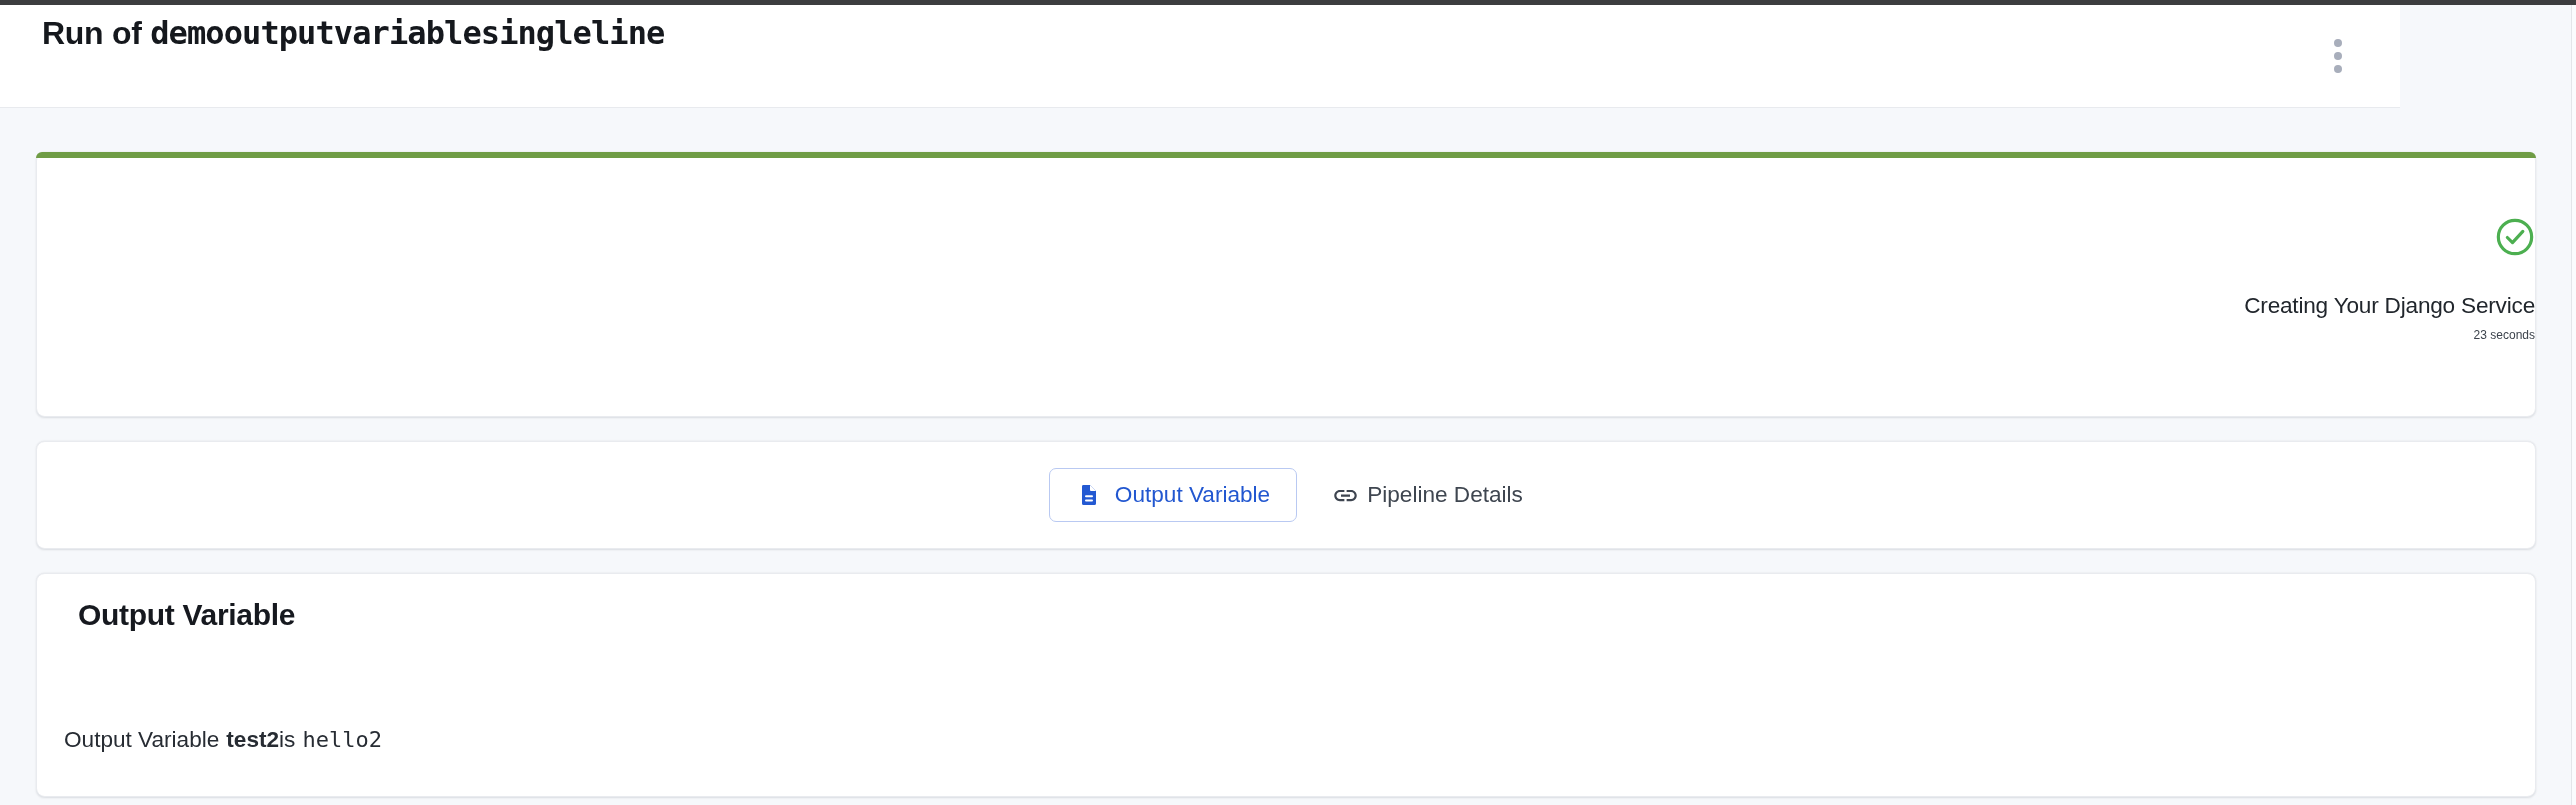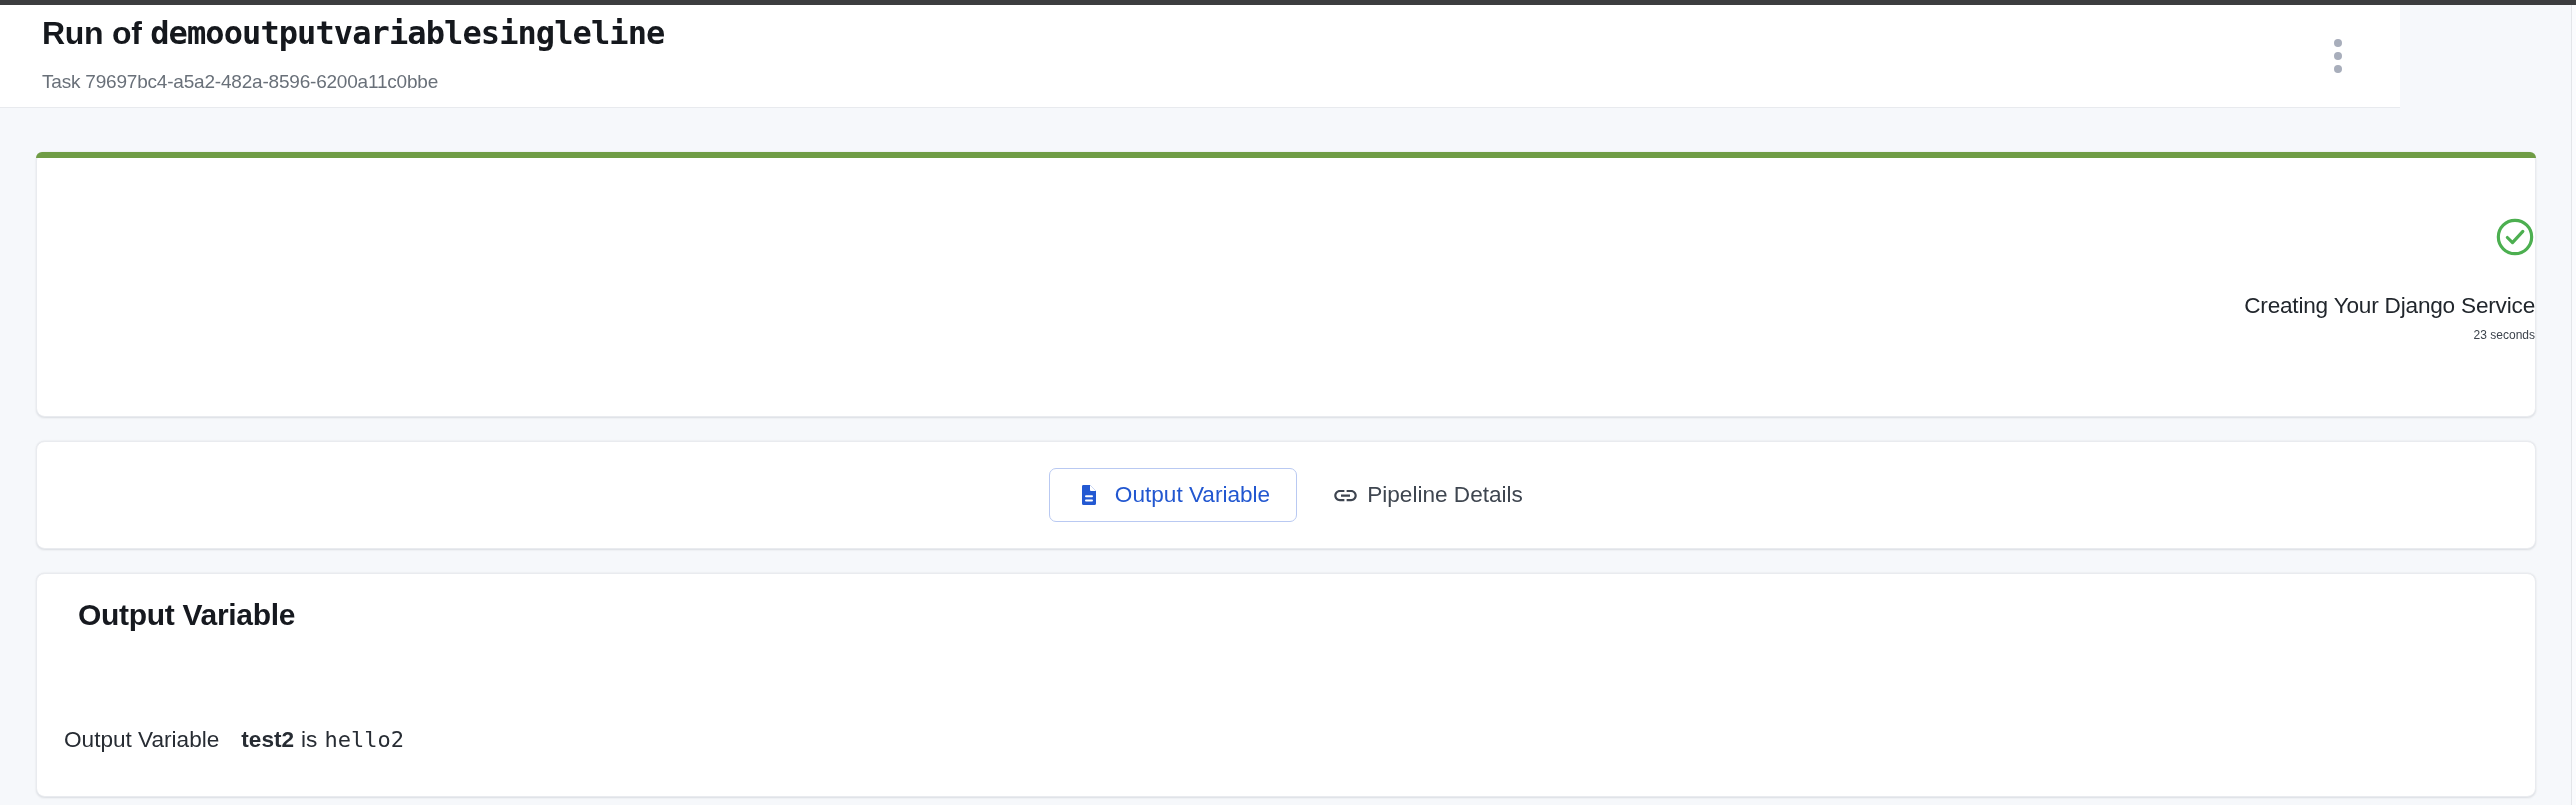--- a/index.html
+++ b/index.html
@@ -85,35 +85,34 @@
   
   .card-output { top:573px; height:224px; }
   .output-heading {
     position:absolute; left:41px; top:24px;
     font-size:30px; font-weight:bold; color:#16191f; letter-spacing:-0.3px;
   }
   .output-statement {
     position:absolute; left:27px; top:153px;
     font-size:22.6px; color:#272c33; white-space:nowrap;
   }
-  .output-statement .var-name { font-weight:bold; margin-left:22px; }
-  .output-statement .connector { margin-left:7px; }
+  .output-statement .var-name { font-weight:bold; margin-left:7px; }
+  .output-statement .connector { }
   .output-statement .var-value {
     font-family:"DejaVu Sans Mono","Liberation Mono",monospace;
     font-size:22px; margin-left:7px;text-align:center;
   }
 </style>
 </head>
 <body>
 
 <div class="top-strip"></div>
 
 <header class="header">
   <h1 class="page-title"><span>Run of</span><span class="title-name">demooutputvariablesingleline</span></h1>
-  <div class="subtitle">Task 79697bc4-a5a2-482a-8596-6200a11c0bbe</div>
   <button class="kebab-btn">
     <span class="dot"></span>
     <span class="dot"></span>
     <span class="dot"></span>
   </button>
 </header>
 
 <div class="scroll-edge"></div>
 
 <section class="card card-status">

